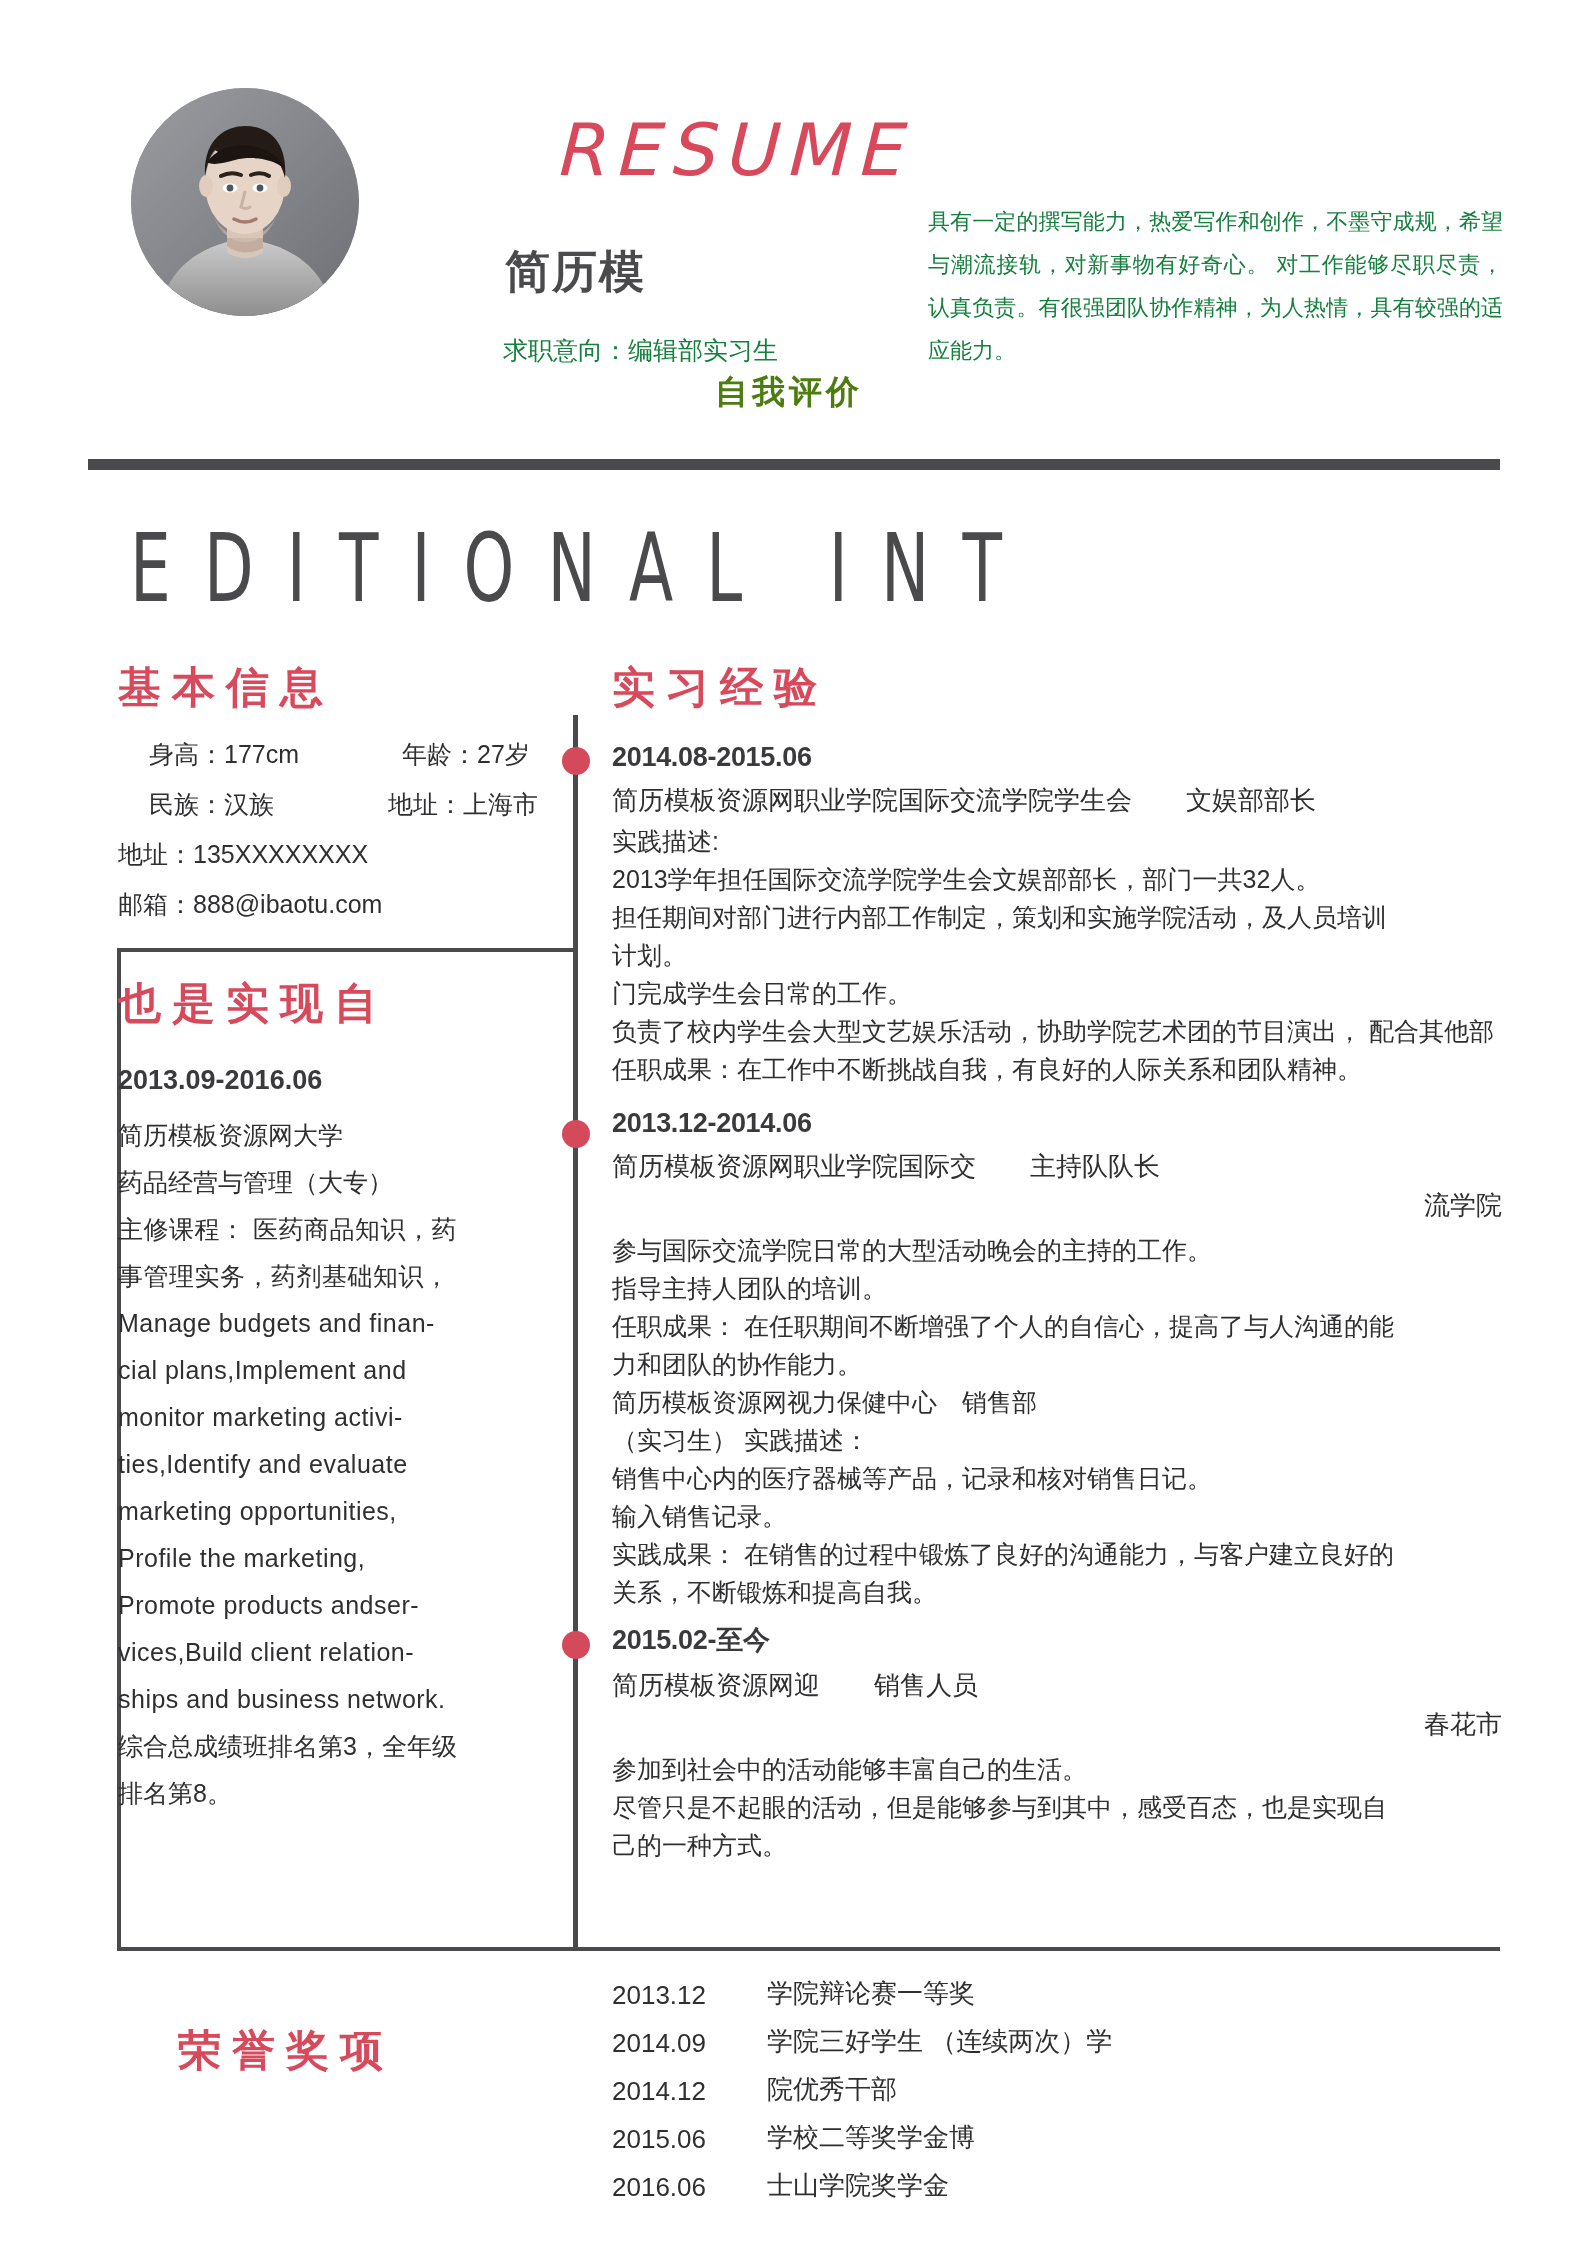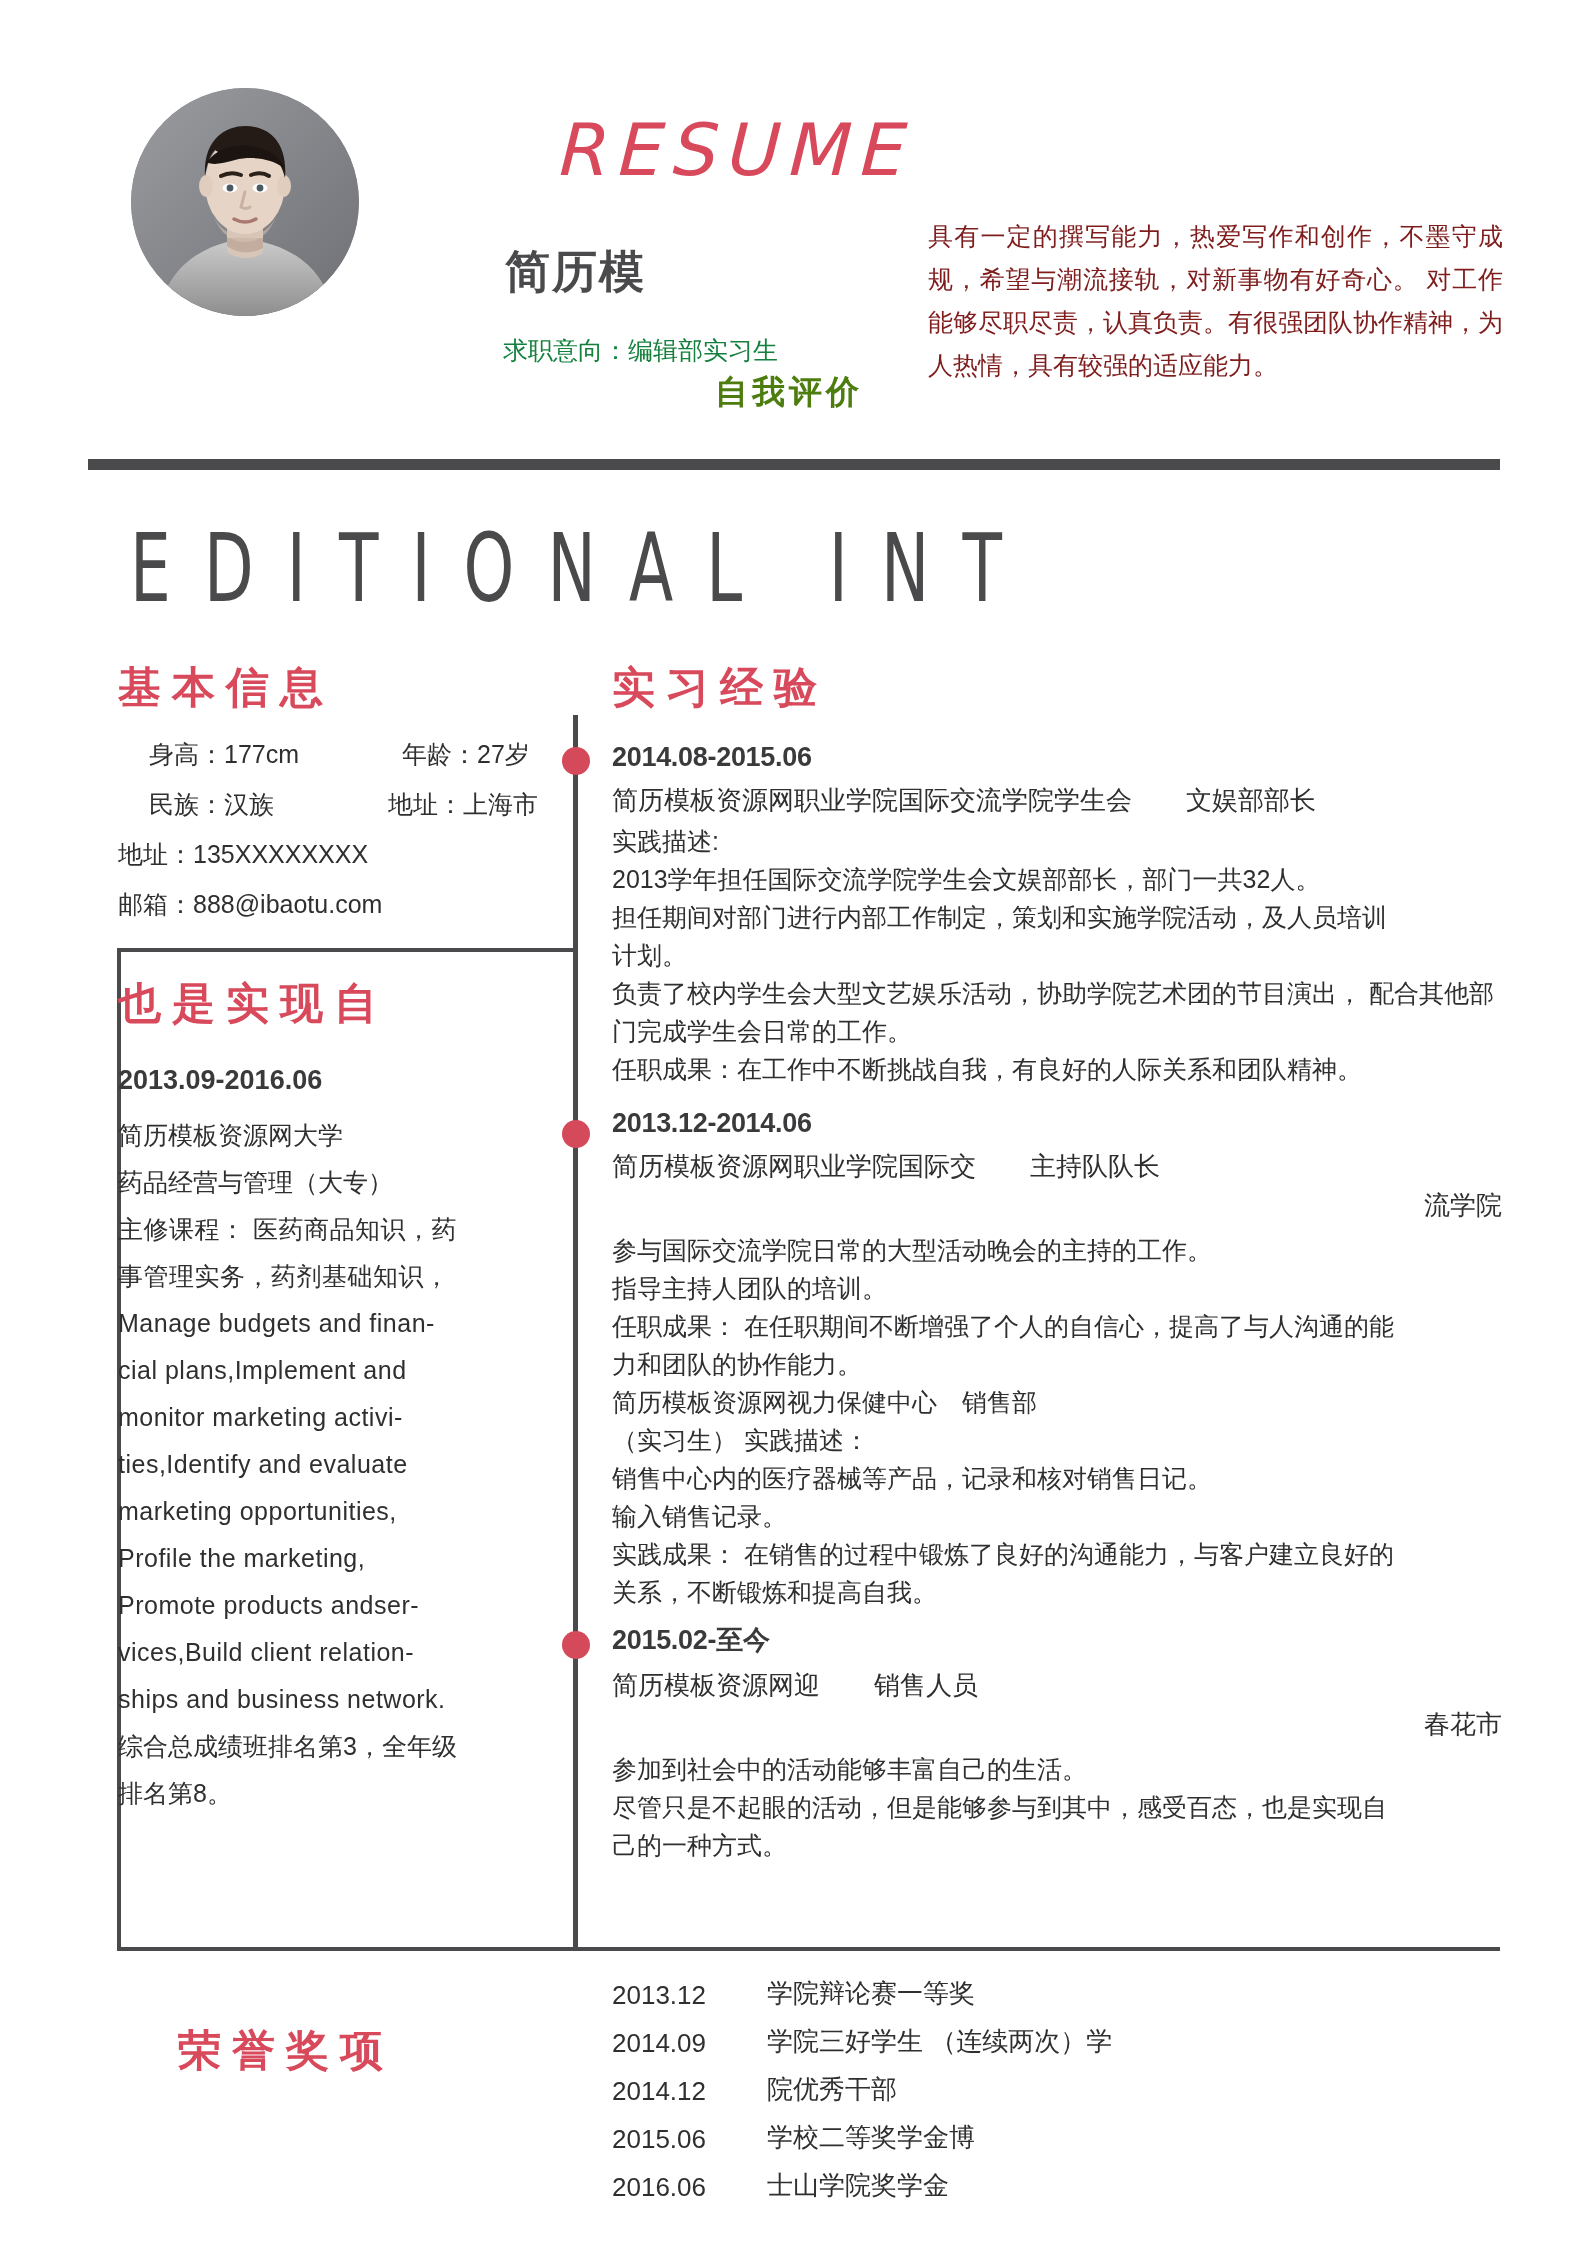--- a/index.html
+++ b/index.html
@@ -41,22 +41,22 @@
     position:absolute;left:503px;top:334px;
     font-size:25px;color:#15803d;white-space:nowrap;
   }
   .self-eval-title{
     position:absolute;left:715px;top:370px;
     font-size:33px;font-weight:bold;color:#4d7c0f;
     letter-spacing:4px;white-space:nowrap;
   }
 
   .self-eval-body{
-    position:absolute;left:928px;top:215px;width:575px;
-    font-size:25px;line-height:43px;color:#7f1d1d;
+    position:absolute;left:928px;top:200px;width:575px;
+    font-size:22px;line-height:43px;color:#15803d;
     text-align:justify;
   }
 
   .header-rule{
     position:absolute;left:88px;top:459px;width:1412px;height:11px;
     background:#4a4a4c;
   }
 
   
   .banner{
@@ -269,22 +269,22 @@
 
   <div class="exp" style="top:742px">
     <div class="exp-date">2014.08-2015.06</div>
     <div class="exp-head">
       <span>简历模板资源网职业学院国际交流学院学生会</span><span class="role">文娱部部长</span>
     </div>
     <div class="exp-tight">实践描述:</div>
     <div class="exp-tight">2013学年担任国际交流学院学生会文娱部部长，部门一共32人。</div>
     <div class="exp-tight">担任期间对部门进行内部工作制定，策划和实施学院活动，及人员培训</div>
     <div class="exp-tight">计划。</div>
+    <div class="exp-tight">门完成学生会日常的工作。</div>
     <div class="exp-tight">负责了校内学生会大型文艺娱乐活动，协助学院艺术团的节目演出， 配合其他部</div>
-    <div class="exp-tight">门完成学生会日常的工作。</div>
     <div class="exp-tight">任职成果：在工作中不断挑战自我，有良好的人际关系和团队精神。</div>
   </div>
 
   <div class="exp" style="top:1108px">
     <div class="exp-date">2013.12-2014.06</div>
     <div class="exp-head">
       <span>简历模板资源网职业学院国际交</span><span class="role">主持队队长</span>
     </div>
     <div class="exp-sub">流学院</div>
     <div class="exp-tight">参与国际交流学院日常的大型活动晚会的主持的工作。</div>

